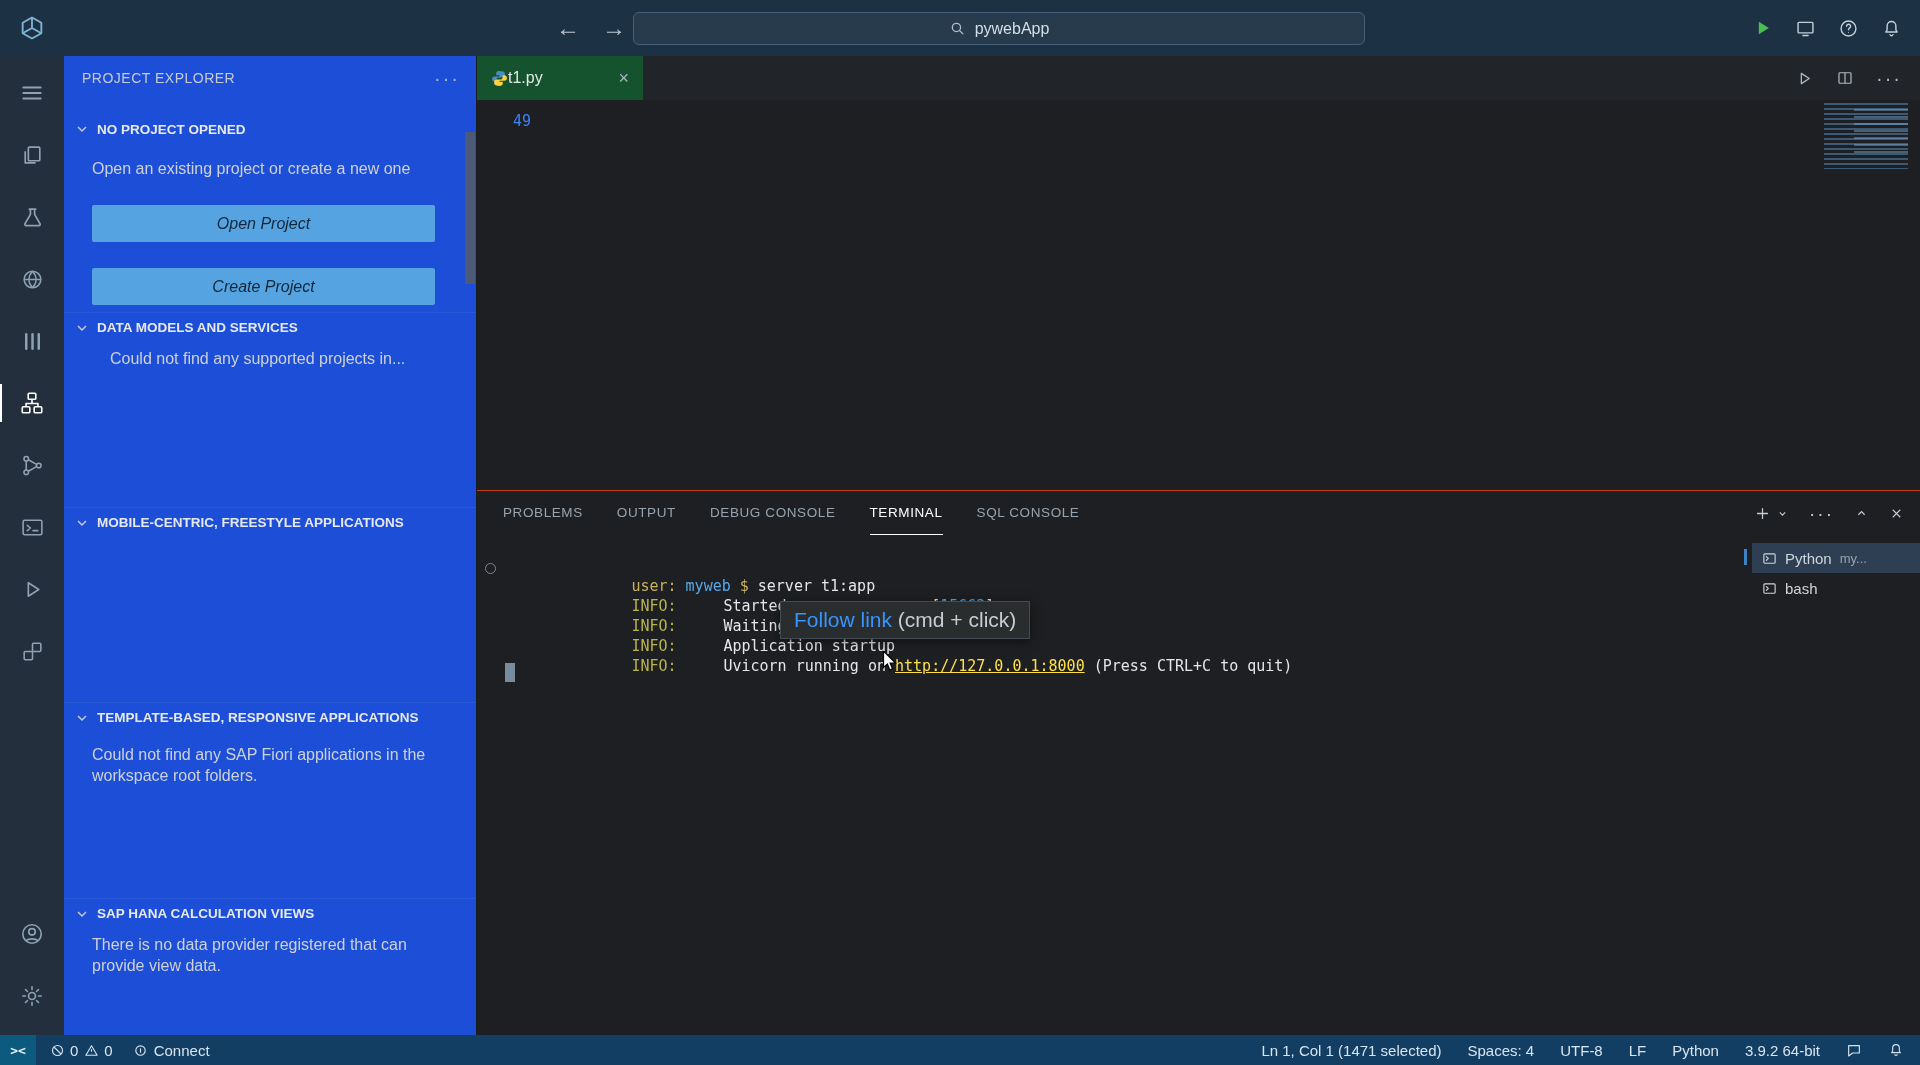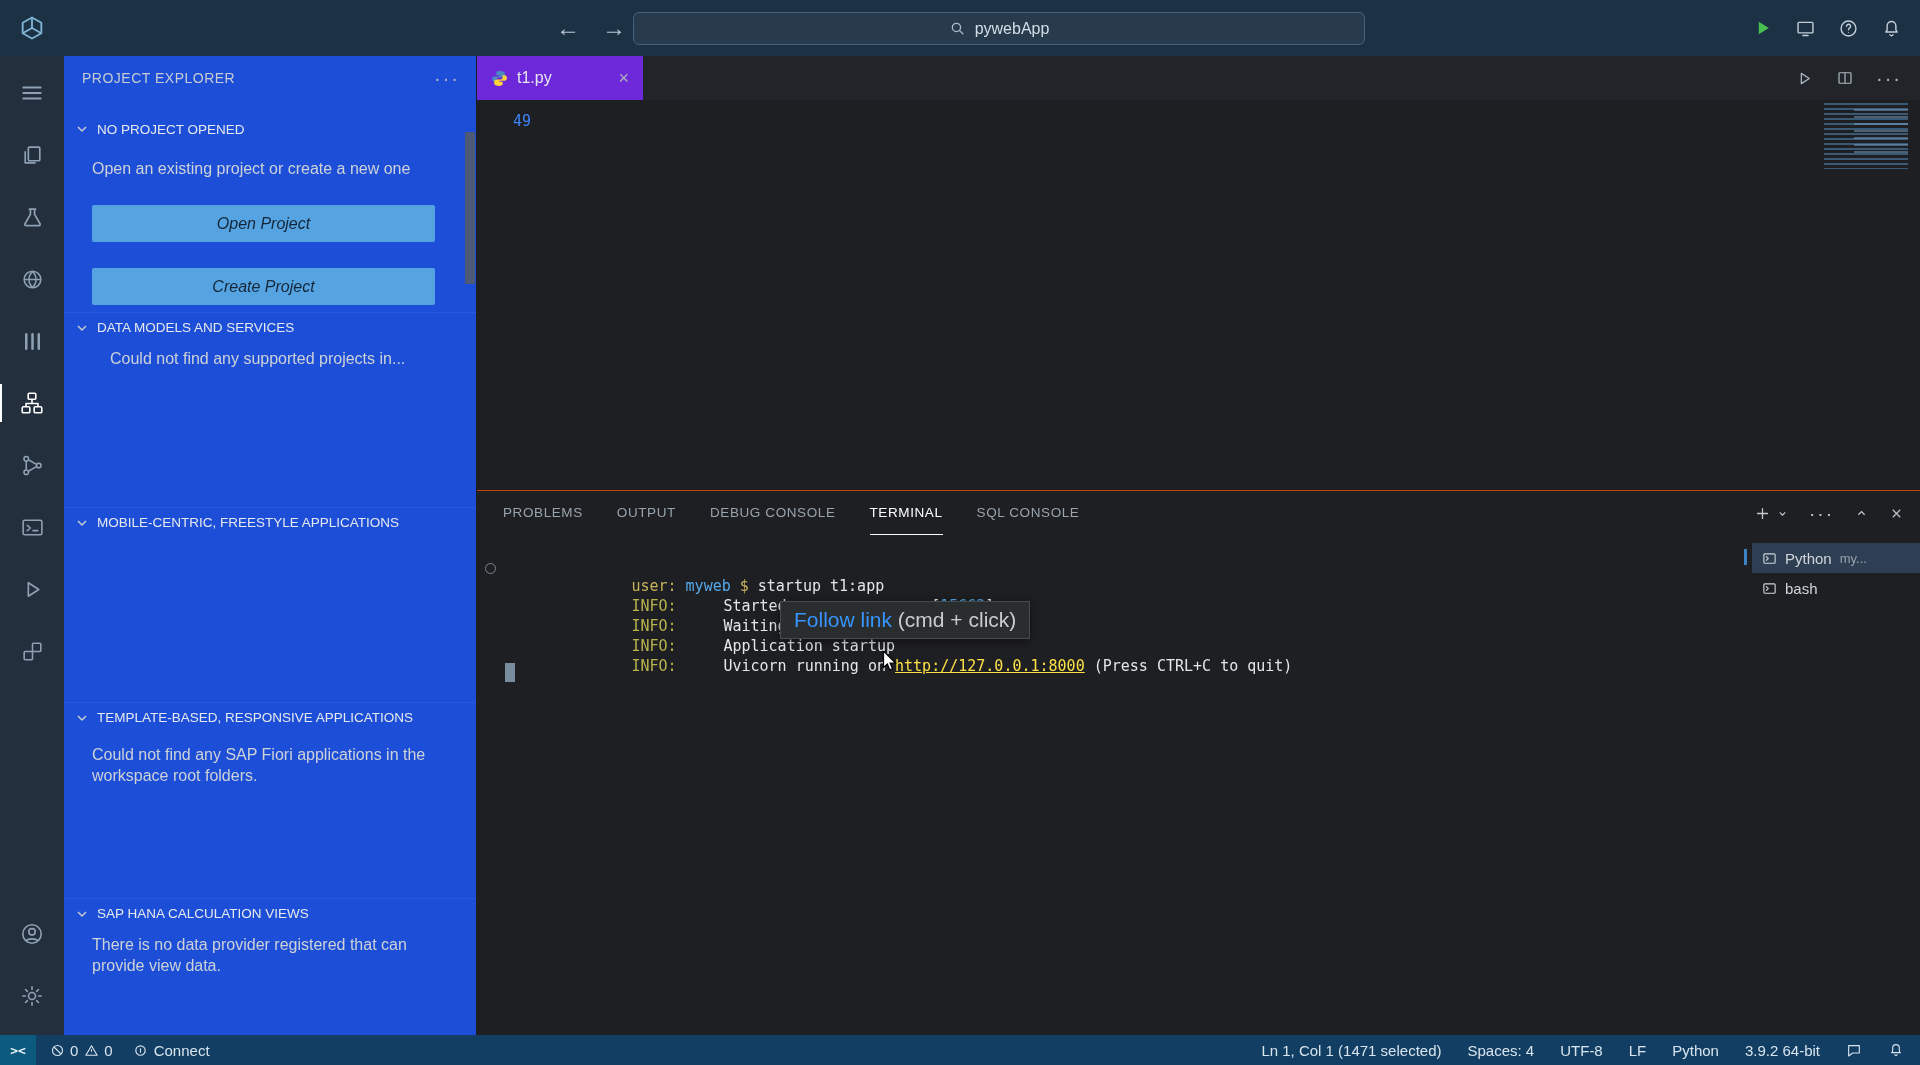--- a/index.html
+++ b/index.html
@@ -34,42 +34,42 @@
   .ab-bottom { margin-top:auto; }
 
   
   .sidebar { width:413px; background:#1d4ed8; color:#cdd2d7; flex:none;
     display:flex; flex-direction:column; position:relative; border-right:1px solid #1a1d21; }
   .sb-header { height:44px; flex:none; display:flex; align-items:center;
     padding:0 16px 0 18px; font-size:14px; letter-spacing:.5px; color:#c8ccd2; }
   .sb-more { margin-left:auto; color:#aeb6bf; font-size:20px; letter-spacing:2px;
     cursor:pointer; line-height:1; }
   .section-header { height:30px; flex:none; display:flex; align-items:center;
-    gap:9px; padding:0 12px; font-weight:normal; font-size:13.5px; color:#e6e9ec;
+    gap:9px; padding:0 12px; font-weight:bold; font-size:13.5px; color:#e6e9ec;
     cursor:pointer; border-top:1px solid rgba(255,255,255,.06); }
   .section-header.first { border-top:none; margin-top:14px; }
   .section-body { font-size:16px; line-height:21px; color:#cdd2d7; }
   .np-body { height:168px; overflow:hidden; padding:0 42px 0 28px; }
   .np-body p { margin-top:14px; }
   .sb-button { width:343px; height:37px; margin-top:26px; background:#55a4e1;
     color:#14273a; font-size:16px; display:flex; align-items:center;
     justify-content:center; border:none; border-radius:2px; cursor:pointer;
     font-family:"Liberation Sans",sans-serif;font-style:italic; }
   .dm-body { height:165px; padding:6px 24px 0 46px; }
   .mob-body { height:165px; }
   .tpl-body { height:166px; padding:12px 42px 0 28px; }
   .hana-body { flex:1; padding:6px 42px 0 28px; }
   .sb-scrollthumb { position:absolute; right:1px; top:76px; width:10px;
     height:152px; background:#565d66; opacity:.85; }
 
   
   .editor-region { flex:1; display:flex; flex-direction:column; min-width:0; background:#1e1f22; }
   .tabbar { height:44px; flex:none; background:#212529; display:flex; align-items:stretch; }
-  .tab { width:166px; padding:0 14px; display:flex; align-items:center; gap:9px;
-    background:#6d28d9; color:#e6e9ec; font-size:16px; cursor:pointer; }
+  .tab { width:166px; padding:0 14px; display:flex; align-items:center; 
+    background:#14532d; color:#e6e9ec; font-size:16px; cursor:pointer; }
   .tab-close { margin-left:auto; color:#aeb6bf; font-size:18px; line-height:1; cursor:pointer; }
   .editor-actions { margin-left:auto; display:flex; align-items:center; gap:22px;
     padding-right:18px; color:#aeb9c4; }
   .editor { flex:1; position:relative; background:#1e1f22; min-height:0; }
   .linenum { position:absolute; left:36px; top:12px; color:#3b82f6;
     font:15px "DejaVu Sans Mono",monospace; }
   .minimap { position:absolute; top:3px; right:12px; width:84px; height:66px; opacity:.9; }
   .minimap .mm1 { position:absolute; left:0; top:0; width:84px; height:66px;
     background:repeating-linear-gradient(180deg, rgba(95,160,215,.50) 0 2px, transparent 2px 5px); }
   .minimap .mm2 { position:absolute; left:30px; top:6px; width:54px; height:48px;
@@ -397,21 +397,21 @@
                   <path d="M6 6l12 12M18 6L6 18"></path>
                 </svg>
             </span>
           </div>
         </div>
 
         <div class="panel-body">
           <div class="terminal">
             <span class="prompt-circle"></span>
             <div class="t-line">
-              <span class="t-user t-sp">user:</span><span class="t-dir t-sp">myweb</span><span class="t-sym t-sp">$</span><span>startup t1:app</span>
+              <span class="t-user t-sp">user:</span><span class="t-dir t-sp">myweb</span><span class="t-sym t-sp">$</span><span>server t1:app</span>
             </div>
             <div class="t-line">
               <span class="t-tag">INFO:</span><span>Started server process [</span><span class="t-num">15662</span><span>]</span>
             </div>
             <div class="t-line">
               <span class="t-tag">INFO:</span><span>Waiting for applica</span>
             </div>
             <div class="t-line">
               <span class="t-tag">INFO:</span><span>Application startup</span>
             </div>

